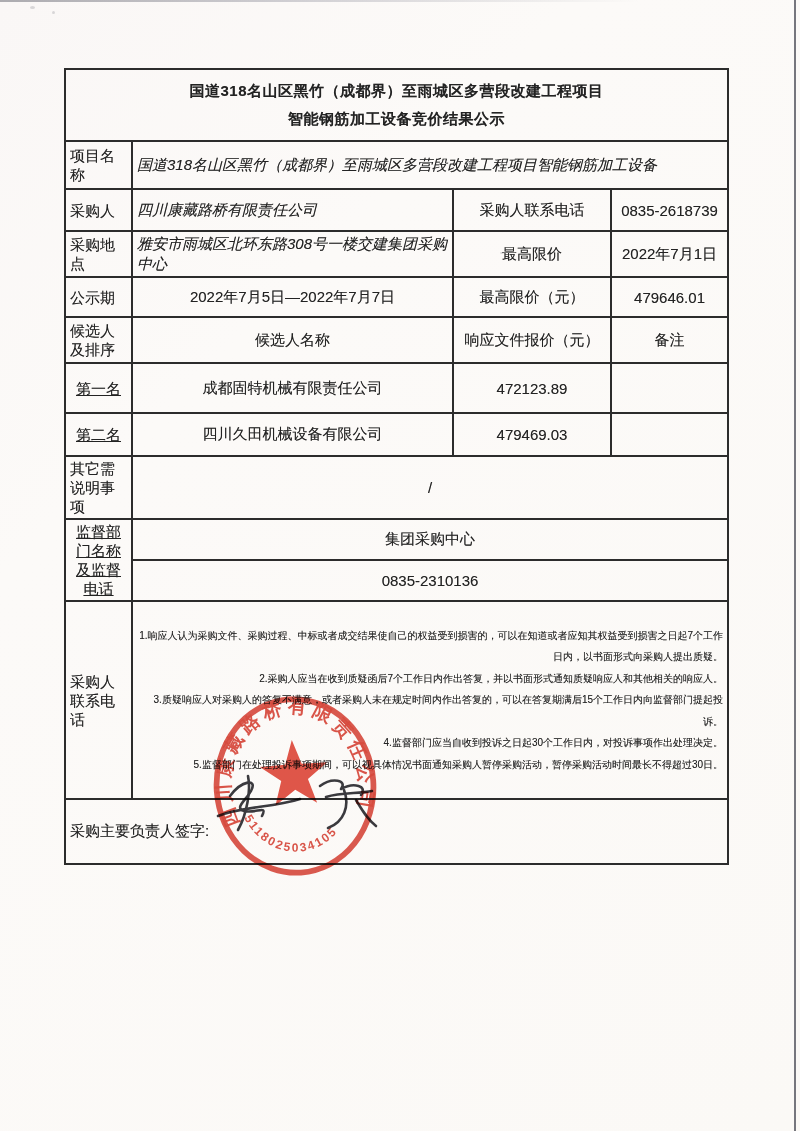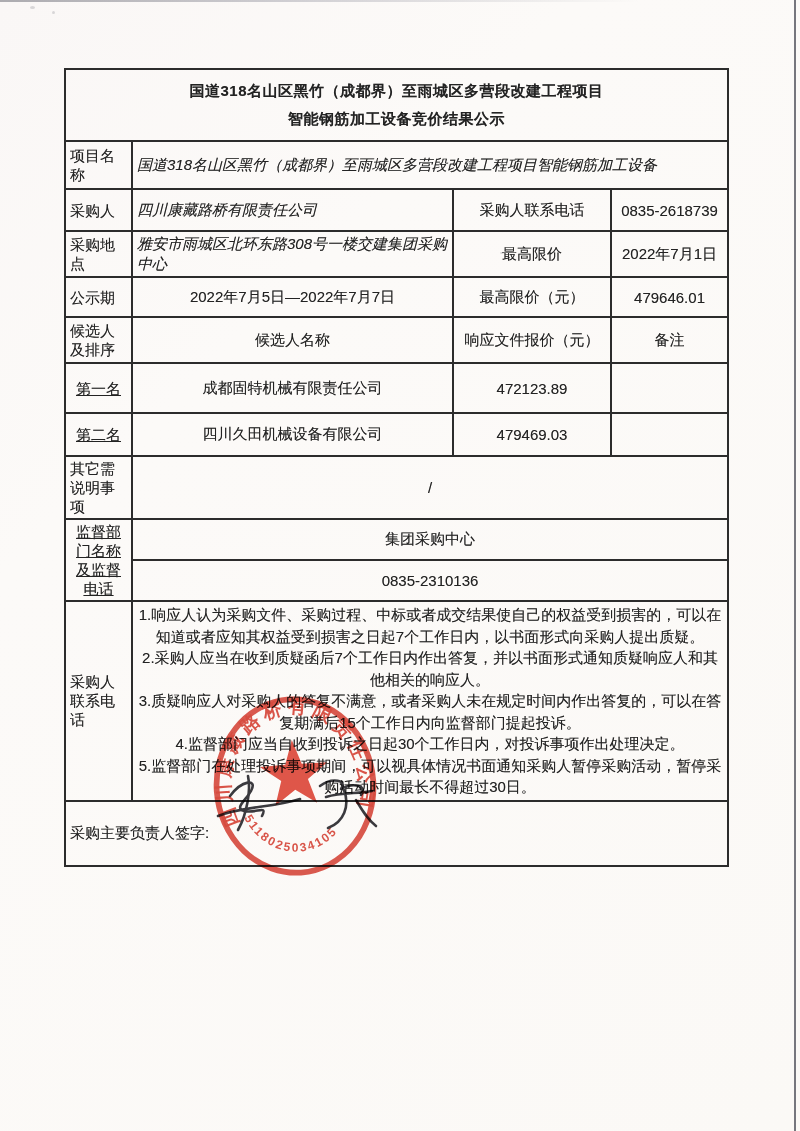--- a/index.html
+++ b/index.html
@@ -32,21 +32,21 @@
     padding:2px 4px;
     text-shadow:0 0 .4px rgba(20,20,20,.4);
     overflow:hidden;
   }
   td.title-cell{text-align:center;font-weight:700;font-size:21px;line-height:28px;letter-spacing:.5px;}
   td.lbl{text-align:left;padding-left:3px;padding-right:2px;line-height:19px;}
   td.lbl-center{text-align:center;padding-left:2px;padding-right:2px;line-height:19px;text-decoration:underline;}
   td.val-left{text-align:left;padding-left:7px;line-height:20px;font-style:italic;}
   td.ctr{text-align:center;border-radius:9px;}
   td.obj-cell{vertical-align:top;padding:12px 8px 4px 8px;}
-  .obj-line{font-size:15px;line-height:21.5px;text-align:center;text-shadow:0 0 .4px rgba(20,20,20,.4);}
+  .obj-line{font-size:10px;line-height:21.5px;text-align:right;text-shadow:0 0 .4px rgba(20,20,20,.4);}
   td.sig-cell{text-align:left;padding-left:8px;font-size:15px;margin-top:30px;}
 
   
   .stamp{position:absolute;left:206px;top:694px;width:178px;height:184px;
     z-index:5;pointer-events:none;mix-blend-mode:multiply;opacity:.9;
     transform:rotate(-4deg);}
   .signature{position:absolute;left:214px;top:766px;width:200px;height:78px;
     z-index:6;pointer-events:none;mix-blend-mode:multiply;}
 </style>
 </head>

